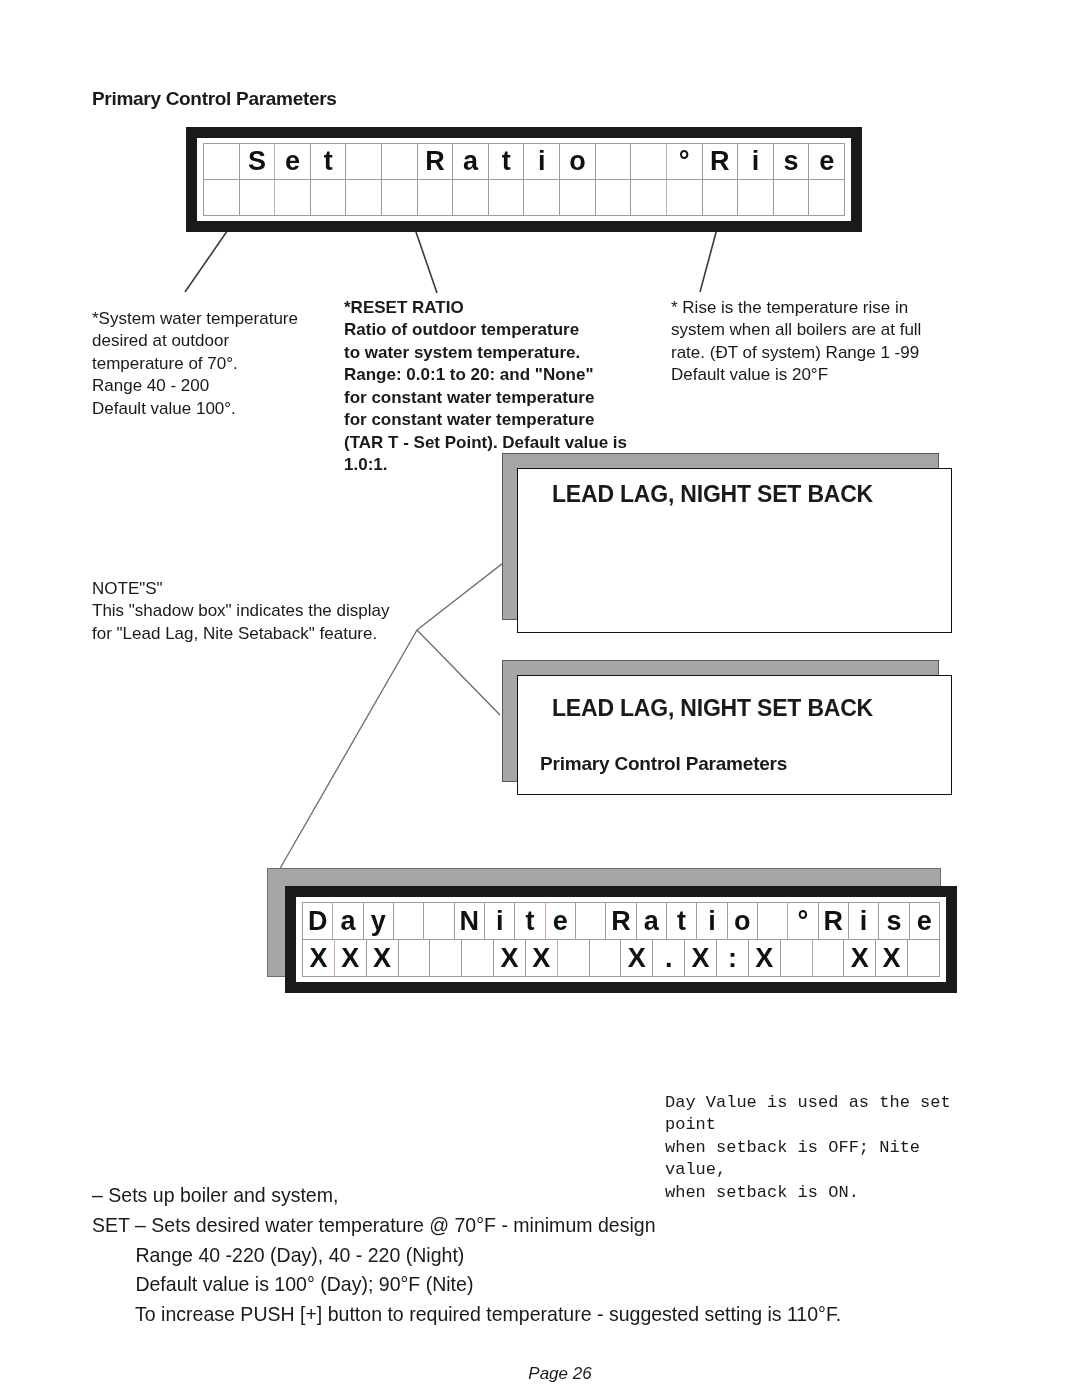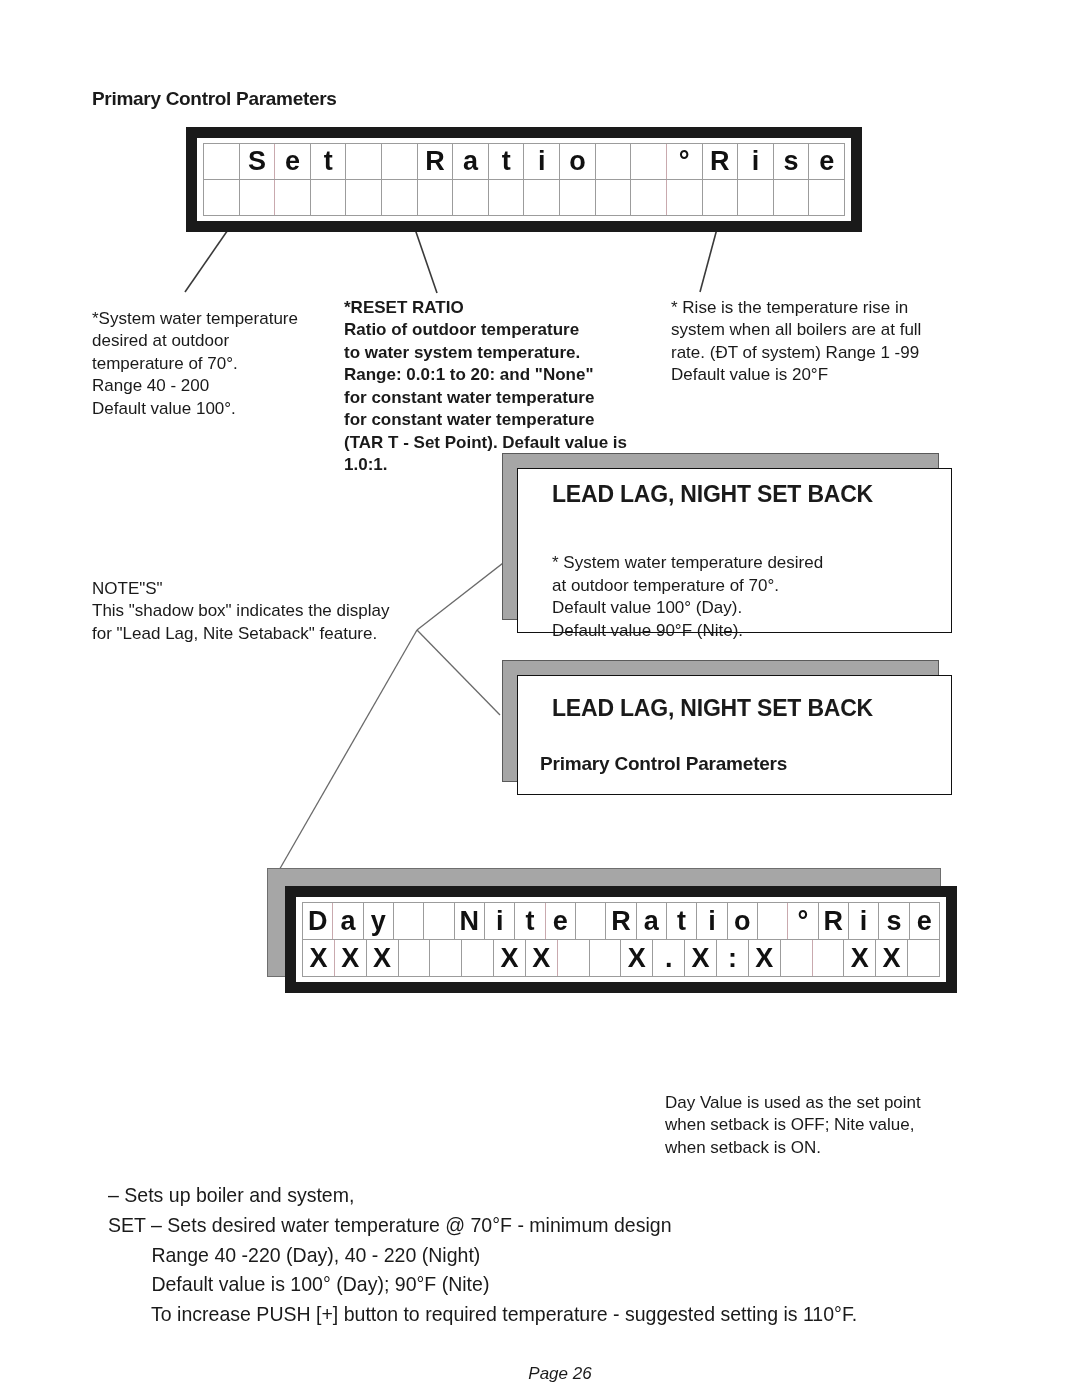--- a/index.html
+++ b/index.html
@@ -214,24 +214,20 @@
 Default value is 20°F</div>
 
 <div class="abs para-note" style="left:92px; top:578px; width:350px;">NOTE"S"
 This "shadow box" indicates the display
 for "Lead Lag, Nite Setaback" feature.</div>
 
 <div class="sbox-wrap" style="left:502px; top:453px; width:450px; height:180px;">
   <div class="sbox-shadow" style="left:0; top:0; width:435px; height:165px;"></div>
   <div class="sbox-main" style="left:15px; top:15px; width:435px; height:165px;">
     <div class="abs sbox-title" style="left:34px; top:12px;">LEAD LAG, NIGHT SET BACK</div>
-    <div class="abs sbox-body" style="left:34px; top:83px; width:390px;">* System water temperature desired
-at outdoor temperature of 70°.
-Default value 100° (Day).
-Default value 90°F (Nite).</div>
   </div>
 </div>
 
 <div class="sbox-wrap" style="left:502px; top:660px; width:450px; height:135px;">
   <div class="sbox-shadow" style="left:0; top:0; width:435px; height:120px;"></div>
   <div class="sbox-main" style="left:15px; top:15px; width:435px; height:120px;">
     <div class="abs sbox-title" style="left:34px; top:19px;">LEAD LAG, NIGHT SET BACK</div>
     <div class="abs sbox-sub" style="left:22px; top:77px;">Primary Control Parameters</div>
   </div>
 </div>
@@ -282,25 +278,25 @@
           <div class="lcd-cell pinkline"></div>
           <div class="lcd-cell"></div>
           <div class="lcd-cell">X</div>
           <div class="lcd-cell">X</div>
           <div class="lcd-cell"></div>
         </div>
     </div>
   </div>
 </div>
 
-<div class="abs para" style="left:665px; top:1092px; width:300px;">Day Value is used as the set point
+<div class="abs para" style="left:665px; top:1092px; width:300px;font-family:Liberation Mono, monospace;">Day Value is used as the set point
 when setback is OFF;  Nite value,
 when setback is ON.</div>
 
-<div class="abs" style="left:108px; top:1180px; width:960px;">
+<div class="abs" style="left:92px; top:1180px; width:960px;">
   <div class="instr">– Sets up boiler and system,</div>
   <div class="instr">SET – Sets desired water temperature @ 70°F - minimum design</div>
   <div class="instr">        Range 40 -220 (Day), 40 - 220 (Night)</div>
   <div class="instr">        Default value is 100° (Day); 90°F (Nite)</div>
   <div class="instr">        To increase PUSH [+] button to required temperature - suggested setting is 110°F.</div>
 </div>
 
 <div class="abs" style="left:0; top:1364px; width:1080px;margin-left:20px;">
   <div class="footer-page">Page 26</div>
 </div>

